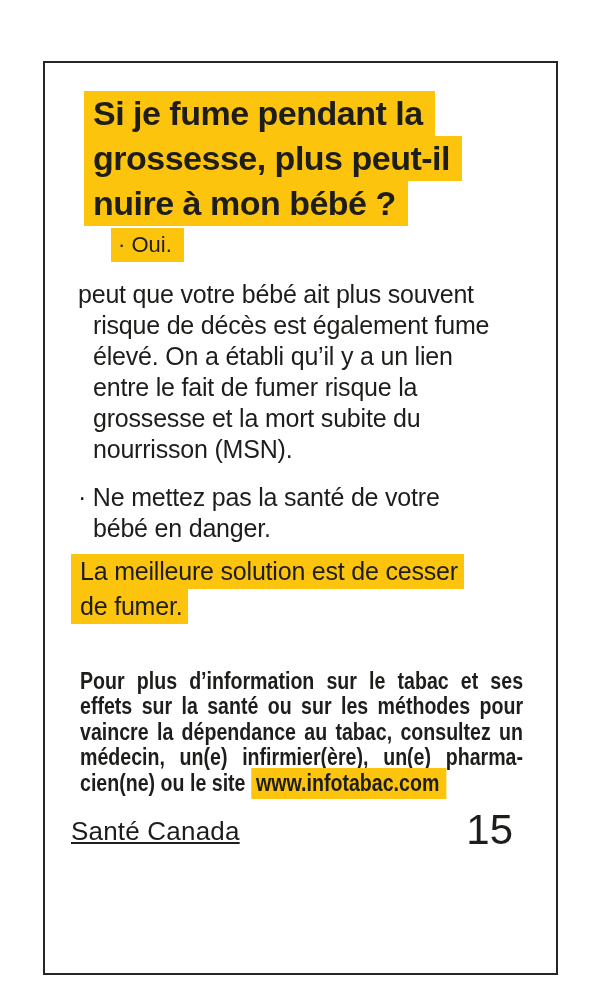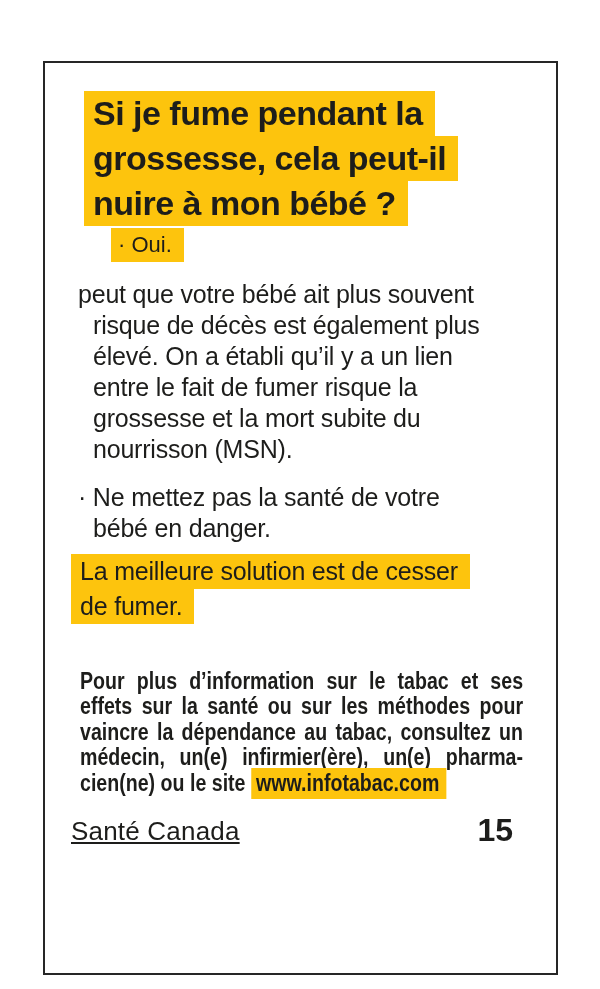--- a/index.html
+++ b/index.html
@@ -64,21 +64,21 @@
   
   .key-message {
     margin: 10px 0 0 0;
     font-size: 25px;
     line-height: 35px;
     letter-spacing: -0.2px;
   }
   .key-message span {
     display: table;
     background: var(--highlight, #fdc40d);
-    padding: 0 12px 0 9px;
+    padding: 0 6px 0 9px;
     white-space: nowrap;
   }
 
   
   .info {
     margin: 45px 0 0 9px;
     width: 520px;
     transform: scaleX(0.852);
     transform-origin: left top;
     font-size: 23px;
@@ -106,44 +106,44 @@
     text-align: left;
     font-size: 26px;
     line-height: 44px;
     letter-spacing: 0.2px;
     text-decoration: underline;
   }
   .page-num {
     position: absolute;
     right: 33px;
     top: -3px;
-    font-size: 32px;
-    font-weight: 700;
+    font-size: 42px;
+    font-weight: 400;
     line-height: 48px;
   }
 </style>
 </head>
 <body style="color: rgb(29, 29, 27);">
 
 <div class="sheet" style="border-color: rgb(38, 38, 38);">
   <div class="content">
 
     <h1 class="title">
         <span>Si je fume pendant la</span>
-        <span>grossesse, cela peut-il</span>
+        <span>grossesse, plus peut-il</span>
         <span>nuire à mon bébé ?</span>
       </h1>
 
     <div class="answer">
       <span>· Oui.</span>
     </div>
 
     <div class="bullet">
         <span>peut que votre bébé ait plus souvent</span>
-        <span>risque de décès est également plus</span>
+        <span>risque de décès est également fume</span>
         <span>élevé. On a établi qu’il y a un lien</span>
         <span>entre le fait de fumer risque la</span>
         <span>grossesse et la mort subite du</span>
         <span>nourrisson (MSN).</span>
       </div>
 
     <div class="bullet">
         <span>· Ne mettez pas la santé de votre</span>
         <span>bébé en danger.</span>
       </div>

